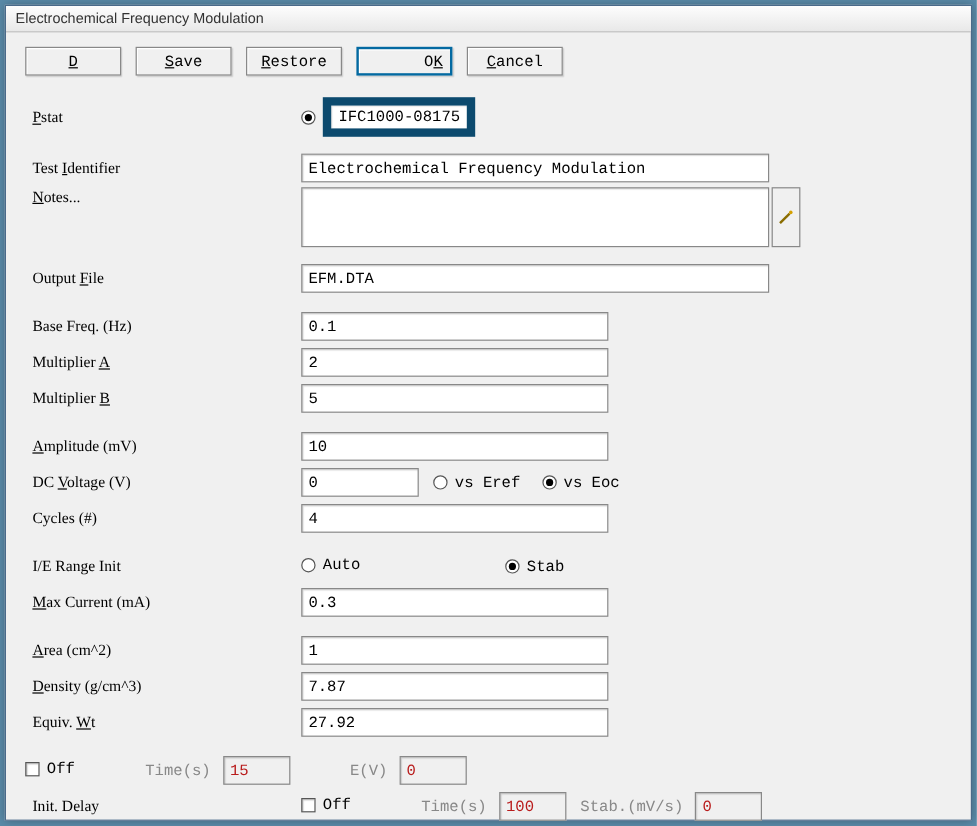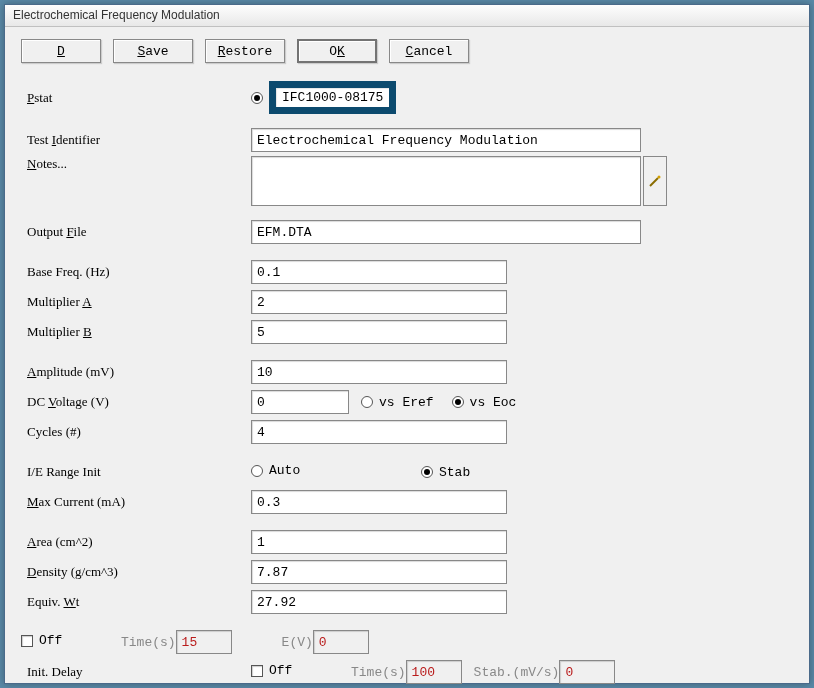--- a/index.html
+++ b/index.html
@@ -42,22 +42,23 @@
     background: #f0f0f0;
     border: 1px solid #888;
     box-shadow: 1px 1px 0 #fff inset, 1px 1px 1px rgba(0,0,0,0.15);
     font-family: "Courier New", monospace;
     font-size: 13px;
     cursor: pointer;
     text-align: center;
     line-height: 22px;
   }
   .btn.default {
-    border: 2px solid #737373;
+    border: 2px solid #0369a1;
     line-height: 20px;
+    text-align: right;
   }
   .row {
     display: flex;
     align-items: center;
     min-height: 28px;
     margin-bottom: 2px;
   }
   .row.gap { margin-bottom: 12px; }
   .lbl {
     width: 230px;
@@ -121,21 +122,21 @@
   .notes-btn {
     width: 24px; height: 50px;
     border: 1px solid #888;
     background: #f0f0f0;
     margin-left: 2px;
     display:flex; align-items:center; justify-content:center;
     cursor:pointer;
   }
   .disabled-text { color: #888; }
   input.disabled { background: #f0f0f0; color: #b91c1c; }
-  .inline-group { display:flex; align-items:center; gap:0; }
+  .inline-group { display:flex; align-items:center; gap:10px; }
 </style>
 </head>
 <body>
 
 <div class="window">
   <div class="titlebar">Electrochemical Frequency Modulation</div>
   <div class="content">
 
     <div class="button-row">
       <button class="btn"><span class="u">D</span><span></span></button>

